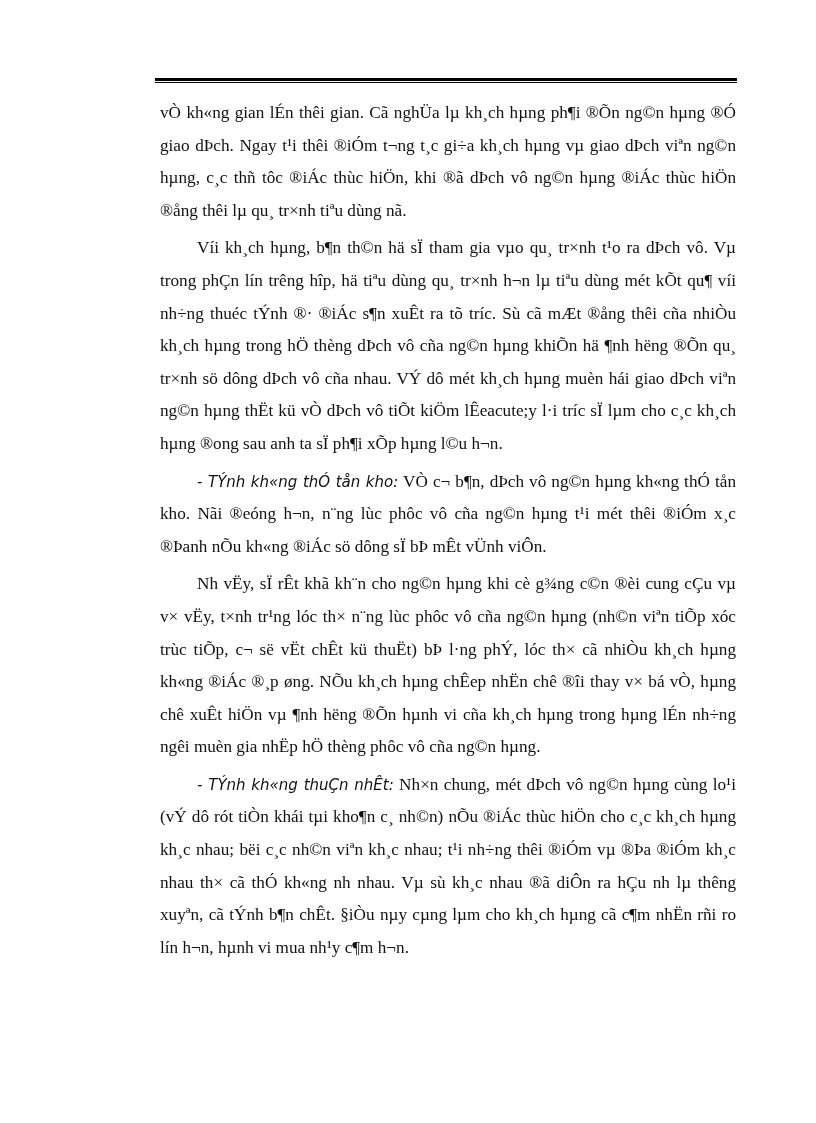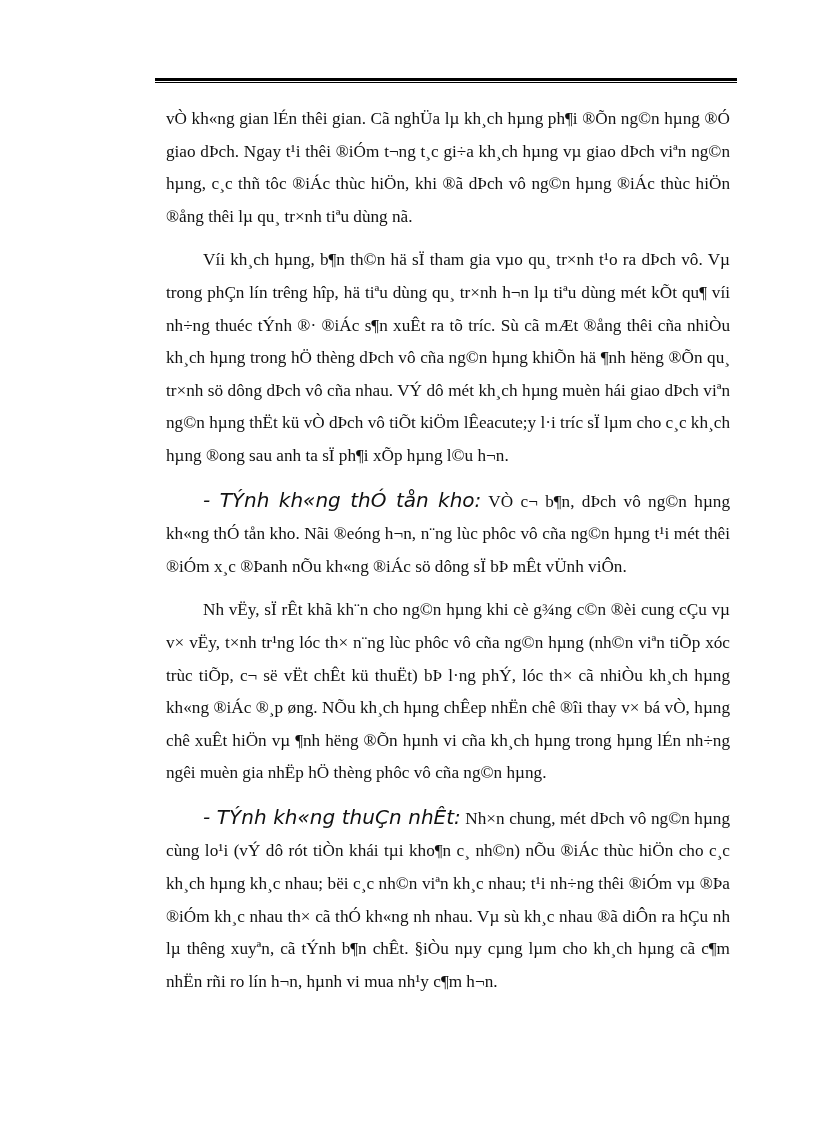--- a/index.html
+++ b/index.html
@@ -51,29 +51,29 @@
       position: absolute;
       left: 155px;
       top: 92px;
       width: 586px;
       font-size: 17.2px;
       line-height: 32.6px;
       text-align: justify;
       color: #111;
     }
     .para {
-      margin: 11px;
+      margin: 5px;
     }
     .para.indent {
       text-indent: 37px;
     }
     .para .lead-italic {
       font-style: italic;
       font-family: "DejaVu Sans", "Liberation Sans", sans-serif;
-      font-size: 20px;
+      font-size: 15px;
     }
   </style>
 </head>
 <body>
 
 <div class="page">
 
   <div class="header-rule"></div>
 
   <div class="body-text">

